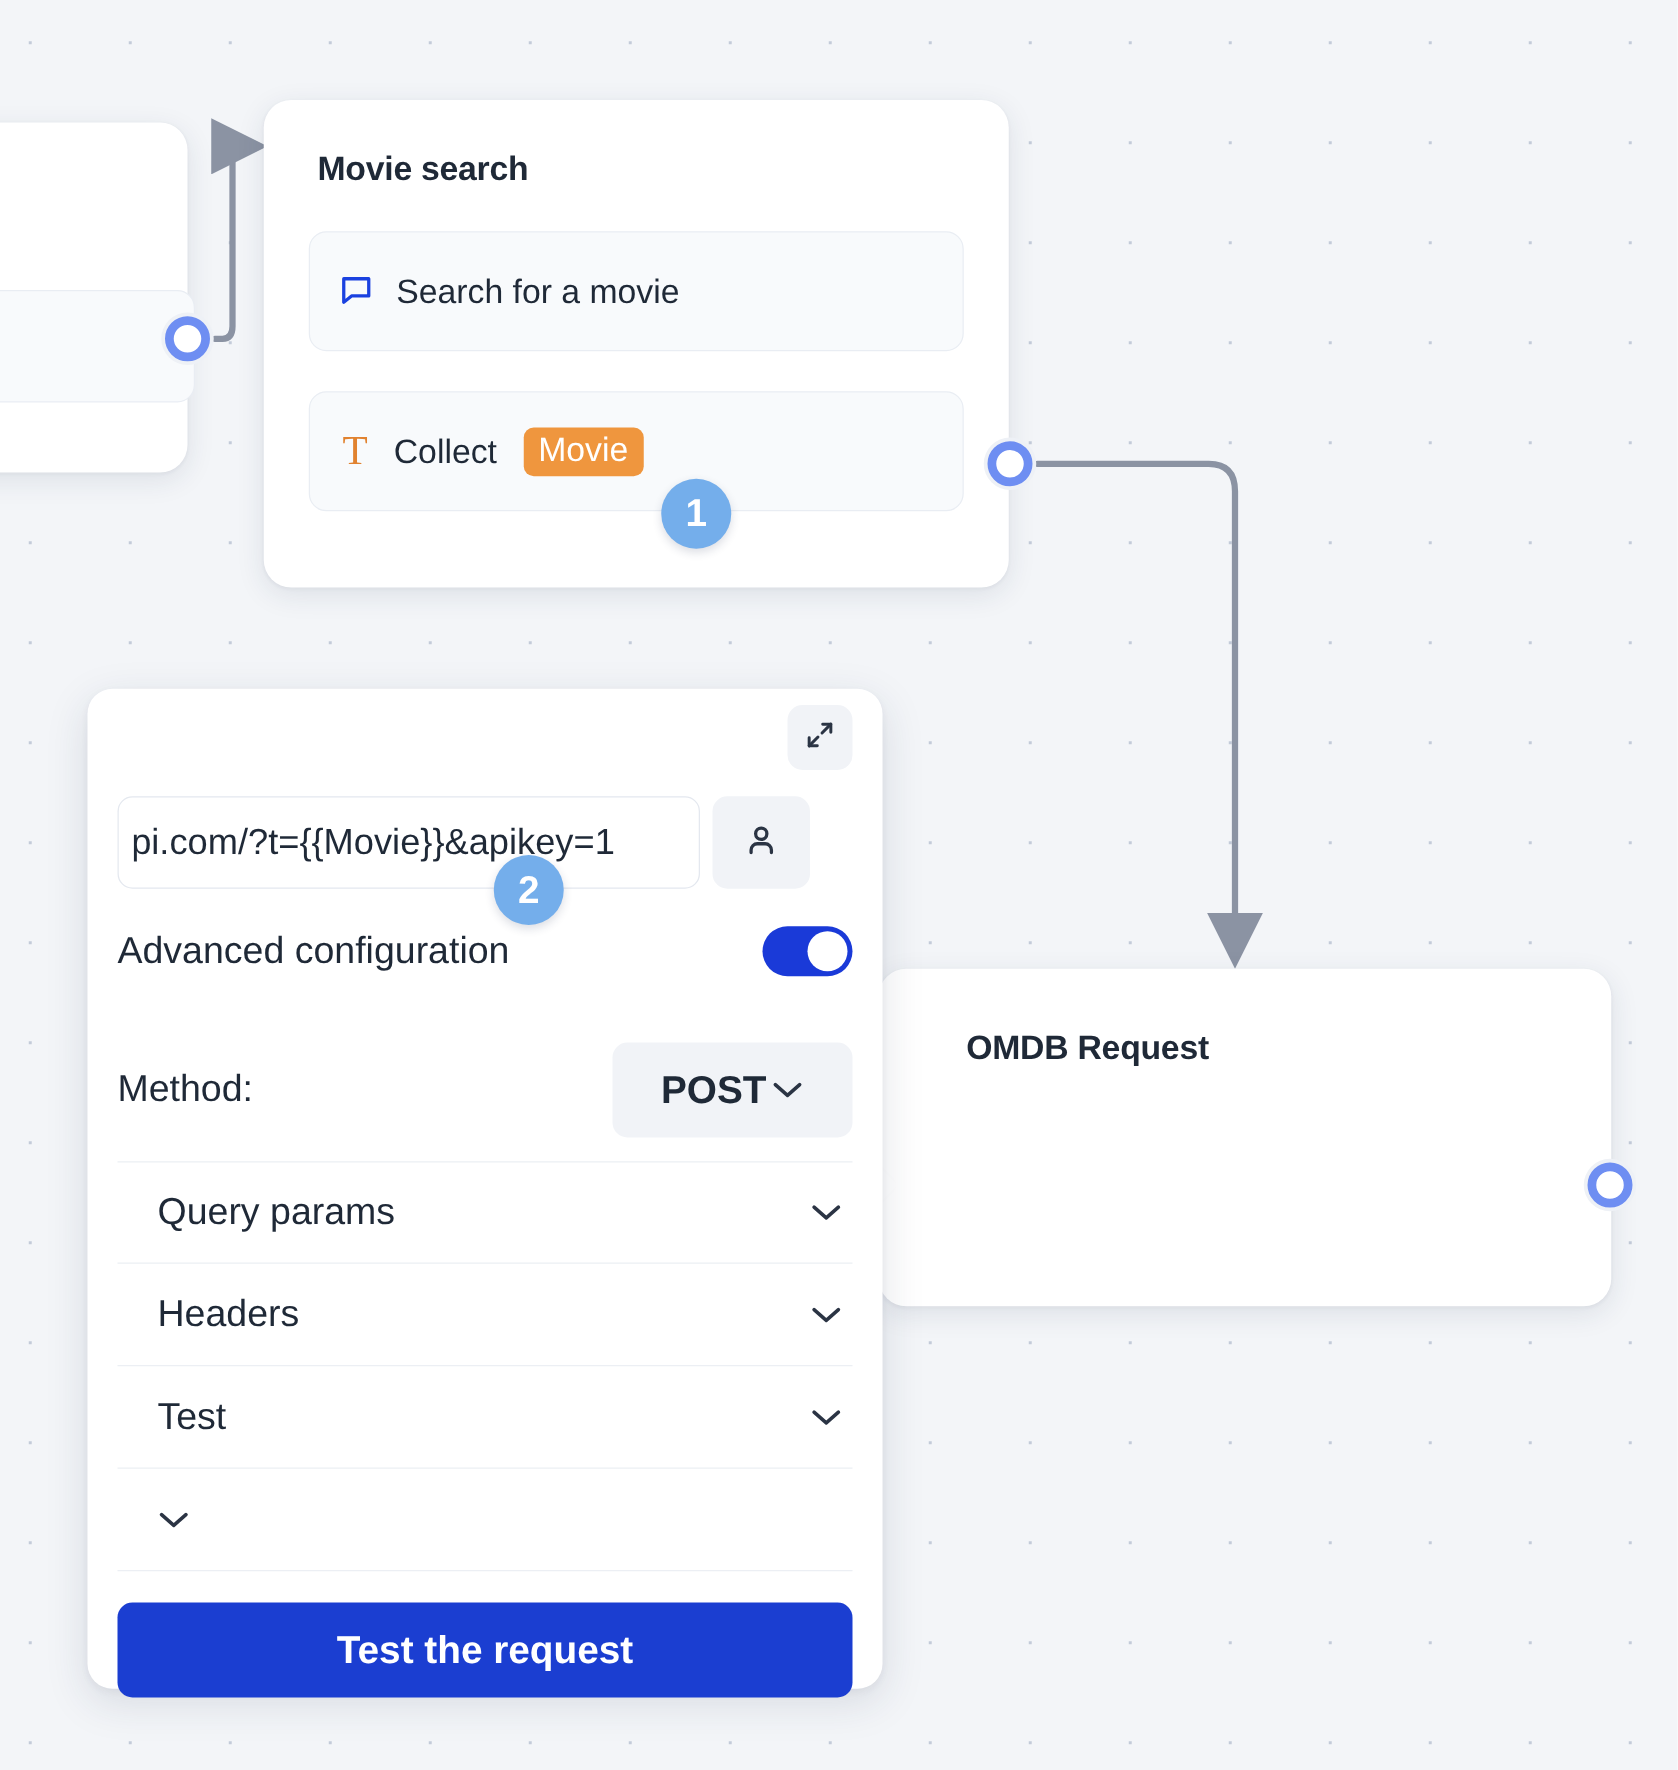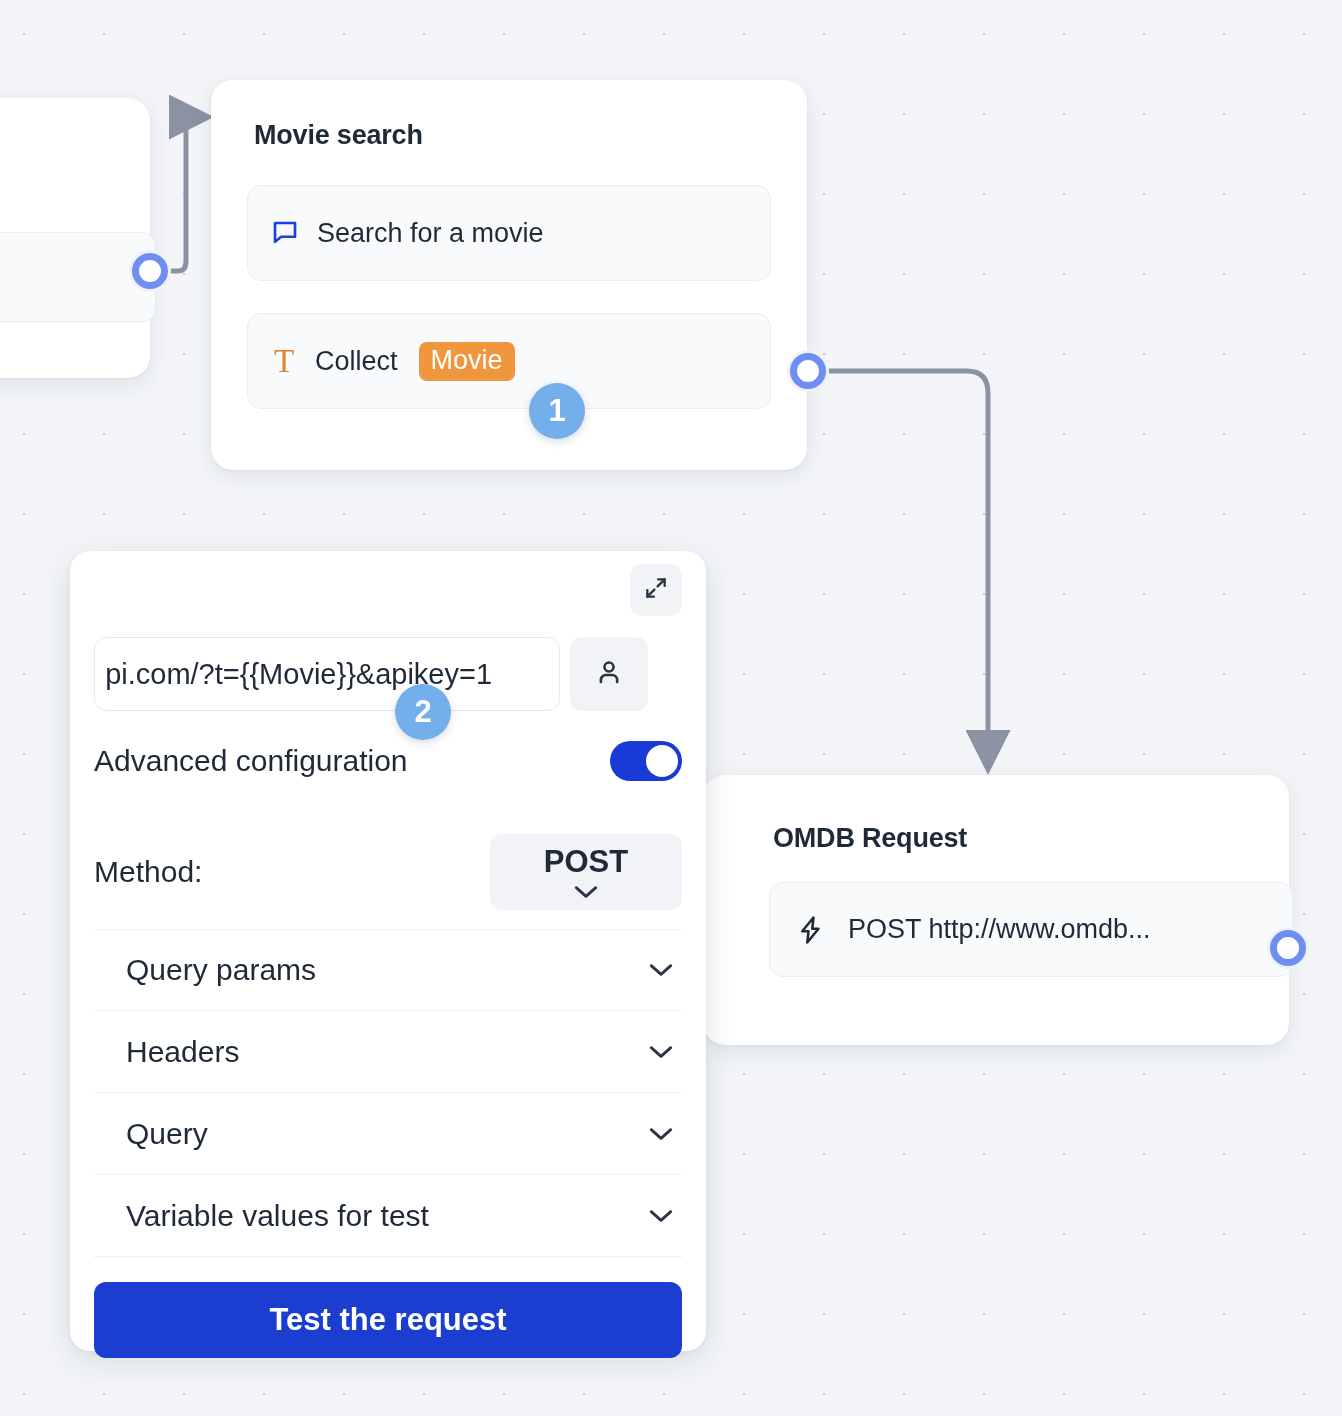--- a/index.html
+++ b/index.html
@@ -279,21 +279,20 @@
   #method-select {
     width: 192px;
     height: 76px;
     border-radius: 12px;
     background: #f1f3f7;
     display: flex;
     align-items: center;
     justify-content: center;
     gap: 4px;
     cursor: pointer;
-    flex-direction: column;
   }
   #method-value {
     font-size: 31px;
     font-weight: 600;
     color: #1f2937;
   }
 
   #accordions {
     position: absolute;
     left: 24px;
@@ -374,28 +373,20 @@
         <span class="chip-variable">Movie</span>
       </div>
     </div>
   </div>
   <div class="port" id="port-movie-out"></div>
   <div class="badge" id="badge-1">1</div>
 
   <div class="node" id="node-omdb">
     <div id="omdb-left-notch"></div>
     <div class="node-title">OMDB Request</div>
-    <div class="node-row">
-      <span class="icon-bolt">
-        <svg viewBox="0 0 24 24" width="30" height="34" fill="none" stroke="#1f2937" stroke-width="2" stroke-linejoin="round" stroke-linecap="round">
-          <path d="M14 2 L5 13 h5 l-1 9 9-11 h-5 z"></path>
-        </svg>
-      </span>
-      <span>POST http://www.omdb...</span>
-    </div>
   </div>
   <div class="port" id="port-omdb-out"></div>
 
   <div id="config-panel">
 
     <div id="expand-btn">
       <span>
         <svg viewBox="0 0 24 24" width="26" height="26" fill="none" stroke="#2b3444" stroke-width="2.2" stroke-linecap="round" stroke-linejoin="round">
           <path d="M14 4h6v6"></path>
           <path d="M20 4 L13.5 10.5"></path>
@@ -445,29 +436,28 @@
       </div>
       <div class="accordion-item">
         <span class="accordion-label">Headers</span>
         <span class="chev">
           <svg viewBox="0 0 24 14" width="26" height="16" fill="none" stroke="#2b3444" stroke-width="2.6" stroke-linecap="round" stroke-linejoin="round">
             <path d="M3 3 L12 11 L21 3"></path>
           </svg>
         </span>
       </div>
       <div class="accordion-item">
-        <span class="accordion-label">Query</span>
+        <span class="accordion-label">Test</span>
         <span class="chev">
           <svg viewBox="0 0 24 14" width="26" height="16" fill="none" stroke="#2b3444" stroke-width="2.6" stroke-linecap="round" stroke-linejoin="round">
             <path d="M3 3 L12 11 L21 3"></path>
           </svg>
         </span>
       </div>
       <div class="accordion-item">
-        <span class="accordion-label">Variable values for test</span>
         <span class="chev">
           <svg viewBox="0 0 24 14" width="26" height="16" fill="none" stroke="#2b3444" stroke-width="2.6" stroke-linecap="round" stroke-linejoin="round">
             <path d="M3 3 L12 11 L21 3"></path>
           </svg>
         </span>
       </div>
     </div>
   </div>
 
   <button id="test-button">Test the request</button>

